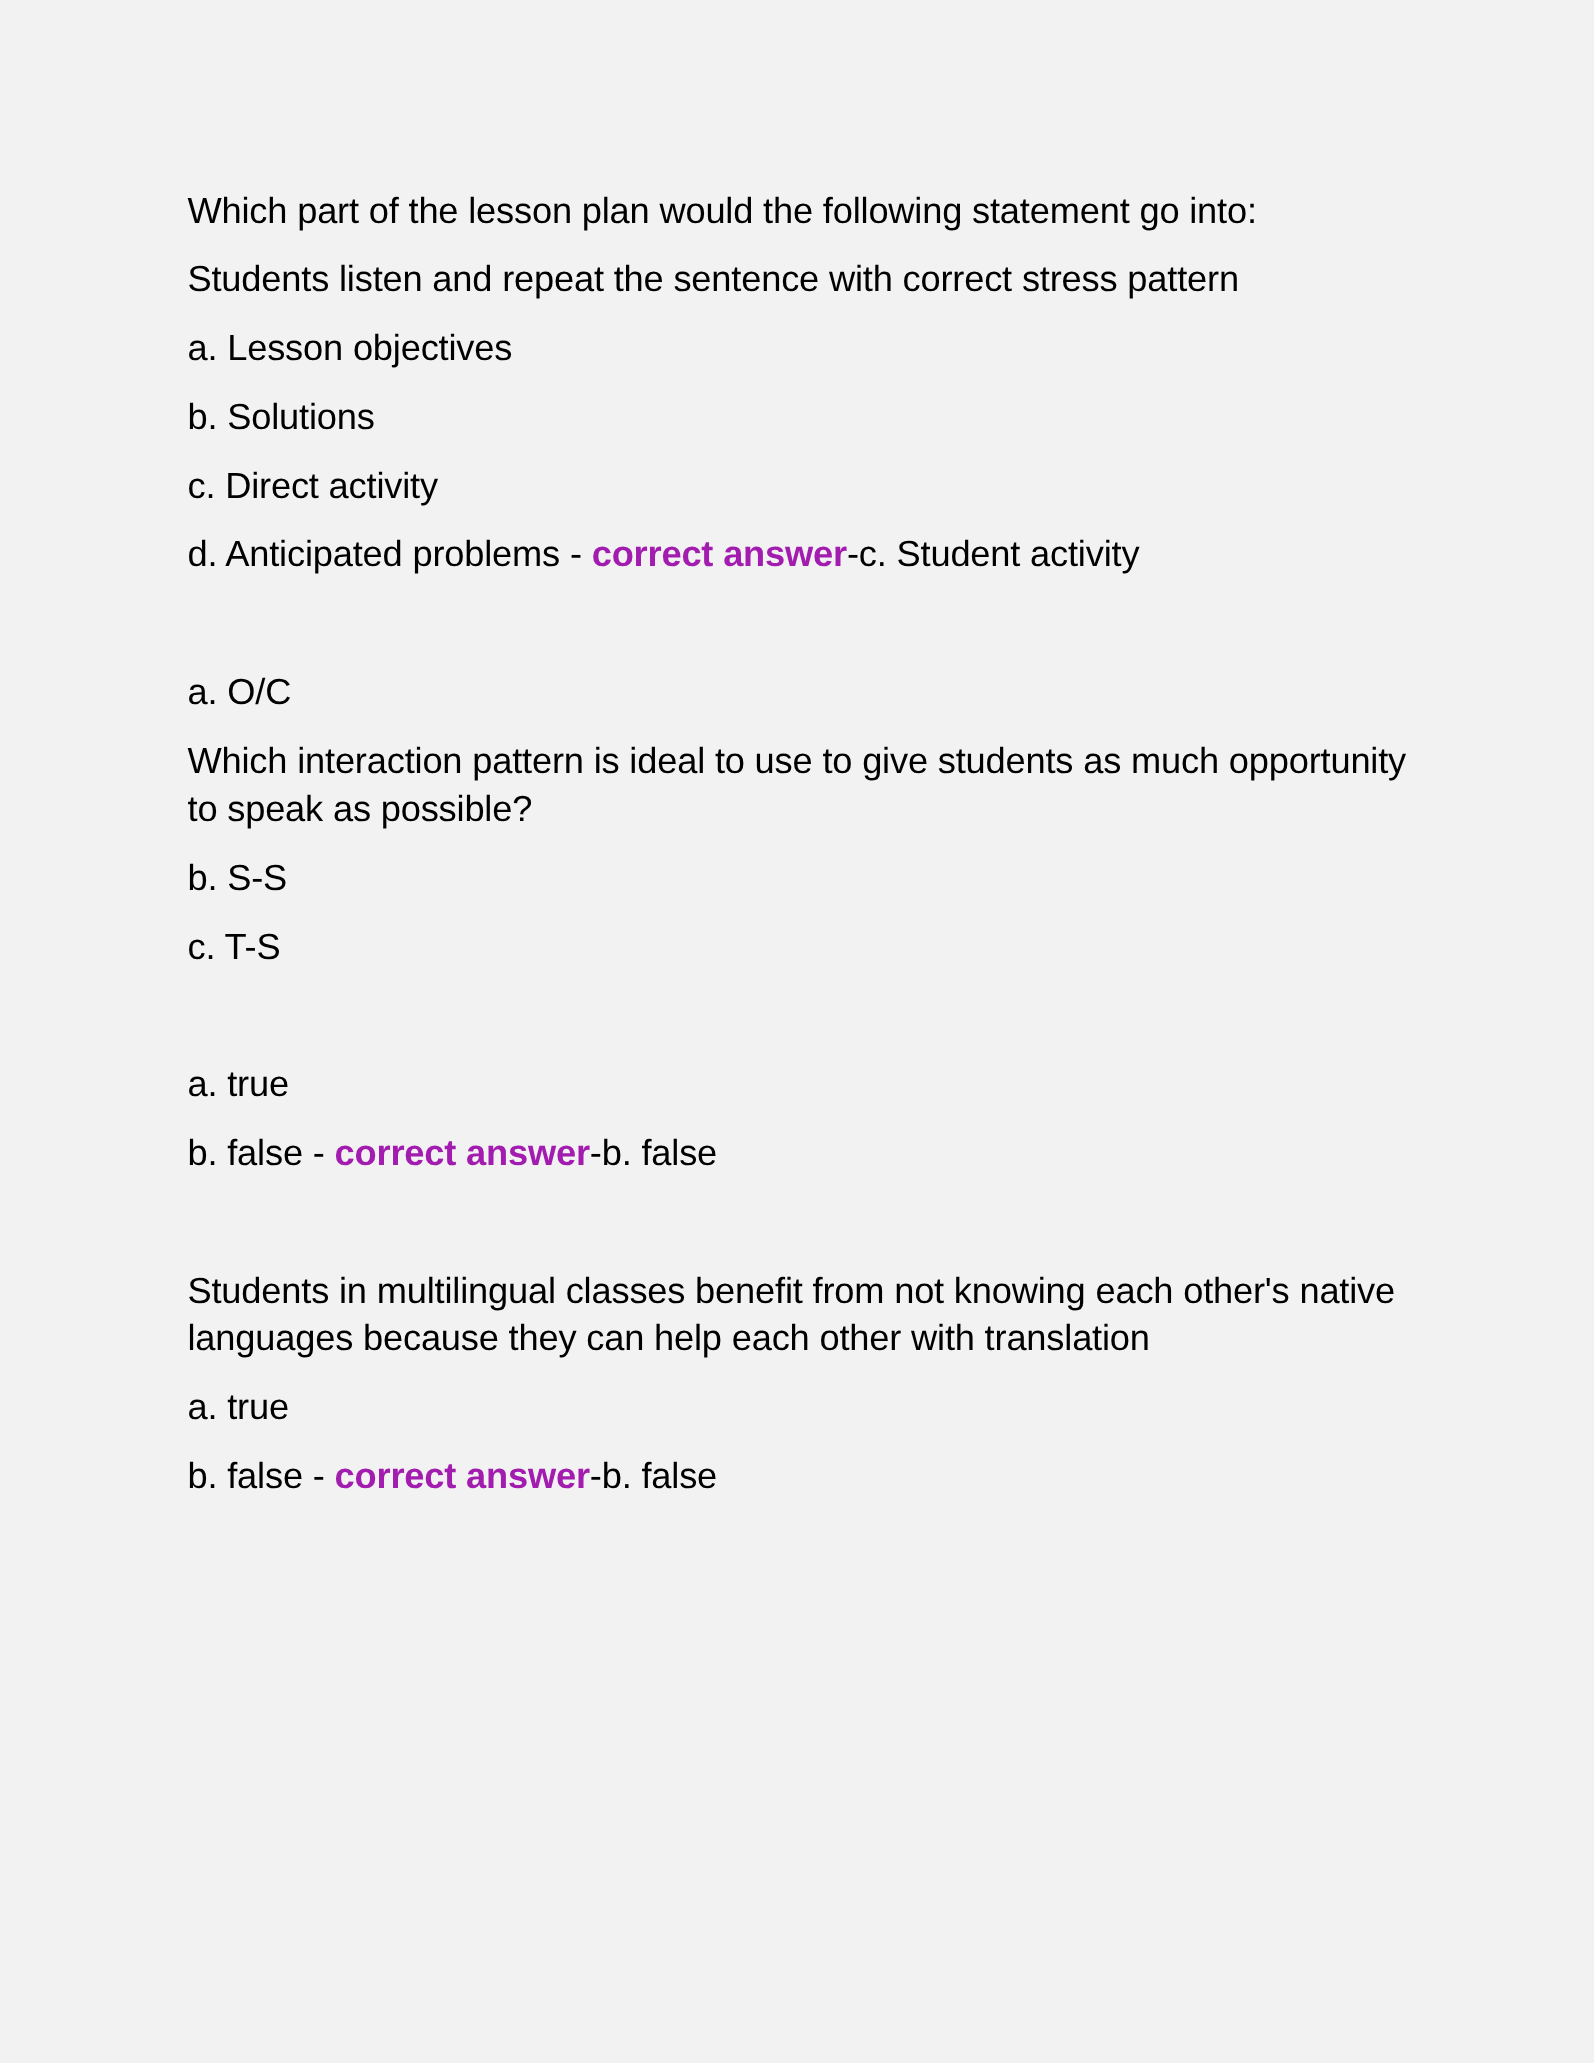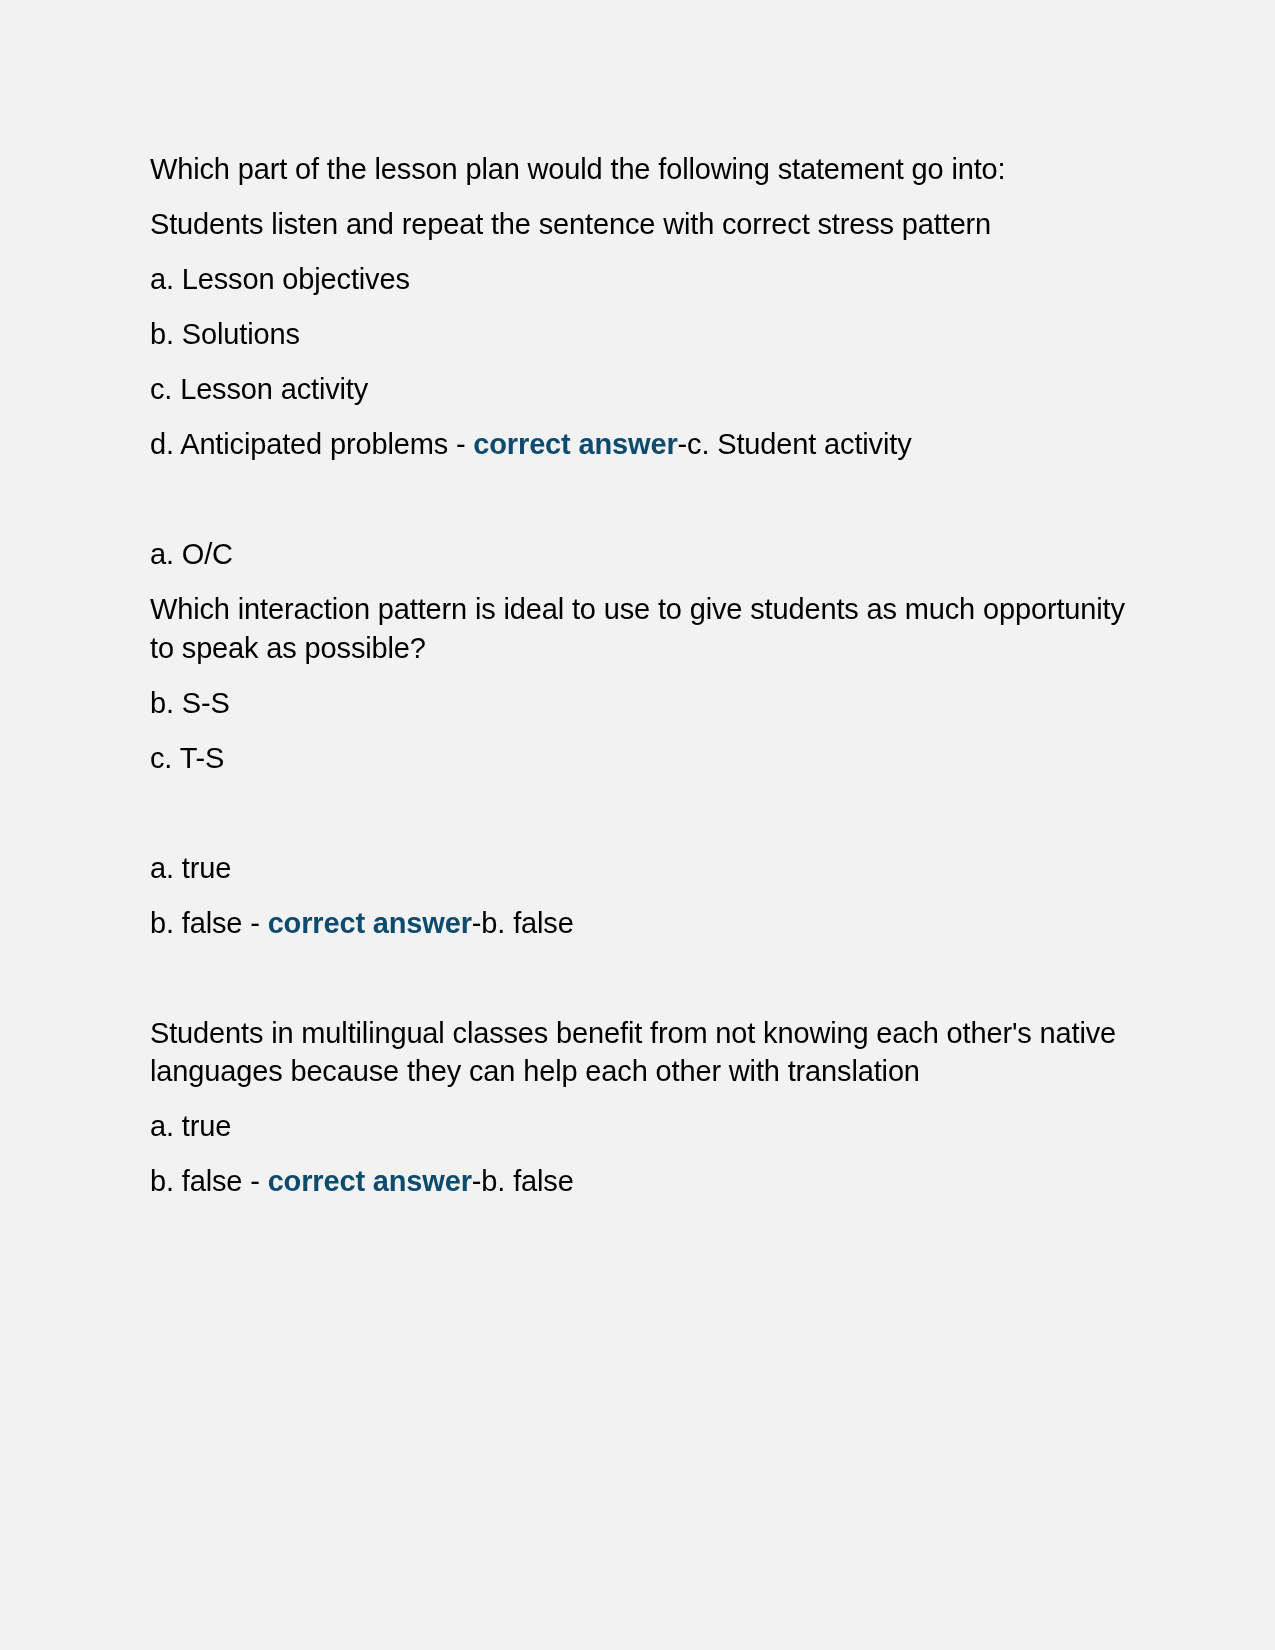--- a/index.html
+++ b/index.html
@@ -28,35 +28,35 @@
       font-size: 29px;
       line-height: 38.5px;
       margin: 0 0 16.5px 0;
       letter-spacing: -0.15px;
       white-space: normal;
     }
     .q-gap {
       height: 55px;
     }
     .correct-label {
-      color: #0c4a6e;
+      color: #a21caf;
       font-weight: bold;
     }
   </style>
 </head>
 <body>
 
 <div class="page">
 
   <div class="question">
     <p class="para">Which part of the lesson plan would the following statement go into:</p>
     <p class="para">Students listen and repeat the sentence with correct stress pattern</p>
     <p class="para">a. Lesson objectives</p>
     <p class="para">b. Solutions</p>
-    <p class="para">c. Lesson activity</p>
+    <p class="para">c. Direct activity</p>
     <p class="para"><span>d. Anticipated problems - </span><span class="correct-label">correct answer</span><span>-c. Student activity</span></p>
   </div>
 
   <div class="q-gap"></div>
 
   <div class="question">
     <p class="para">a. O/C</p>
     <p class="para">Which interaction pattern is ideal to use to give students as much opportunity to speak as possible?</p>
     <p class="para">b. S-S</p>
     <p class="para">c. T-S</p>

